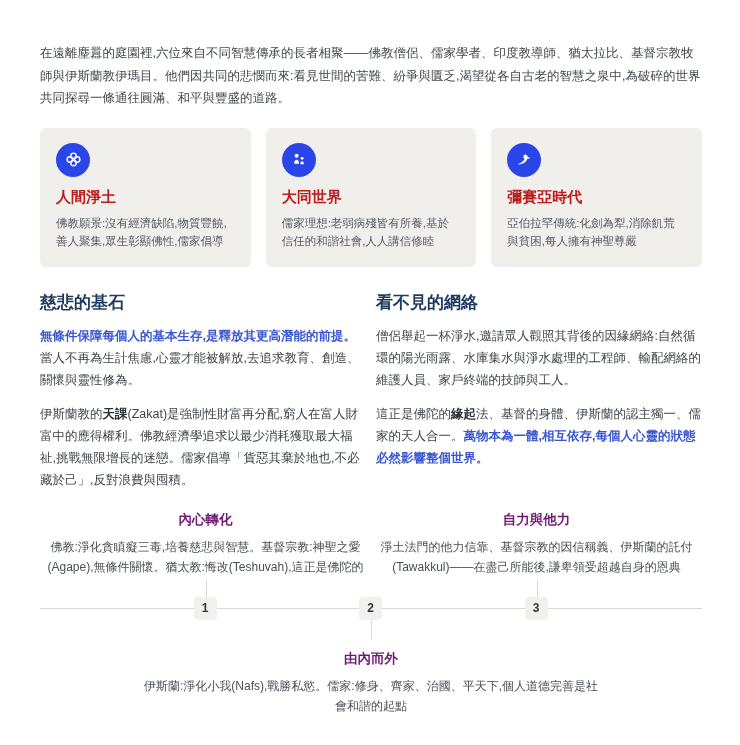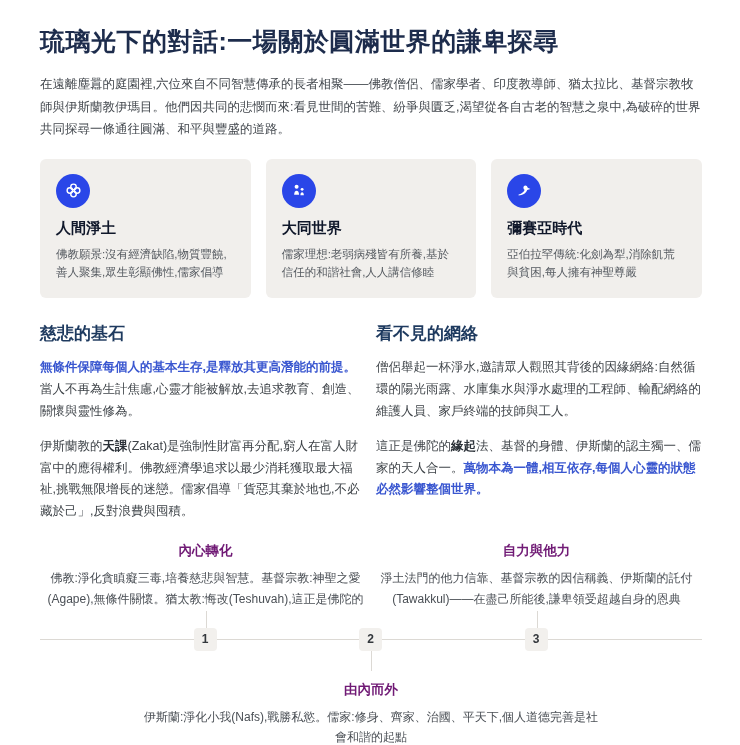--- a/index.html
+++ b/index.html
@@ -23,21 +23,21 @@
   .cards { display:flex; gap:15px; margin-top:18px; }
   .card {
     flex:1; background:#f1efec; border-radius:6px; padding:15px 16px 16px;
     min-height:114px;
   }
   .card-icon {
     width:34px; height:34px; border-radius:50%;
     display:flex; align-items:center; justify-content:center;
     margin-bottom:11px;
   }
-  .card-title { font-size:15px; font-weight:bold; color:#0f172a; margin-bottom:7px; }
+  .card-title { font-size:15px; font-weight:bold; color:#b91c1c; margin-bottom:7px; }
   .card-desc { font-size:11.5px; line-height:1.62; color:#565b61; }
 
   
   .columns { display:flex; gap:10px; margin-top:24px; }
   .col { flex:1; }
   .col-heading { font-size:17px; font-weight:bold; color:#1e3a5f; margin-bottom:12px; }
   .col p { font-size:12.5px; line-height:1.75; margin-bottom:13px; }
 
   .seg-bold { font-weight:bold; color:#2b3138; }
   .seg-blue { font-weight:bold; color:#3a57d0; }
@@ -62,21 +62,20 @@
   .tl-bottom { text-align:center; margin-top:12px; }
   .tl-bottom .tl-t { max-width:460px; margin:0 auto; }
 
   svg { display:block; }
 </style>
 </head>
 <body>
 
 <div class="page">
 
-  <h1 class="page-title">琉璃光下的對話:一場關於圓滿世界的謙卑探尋</h1>
 
   <p class="intro">在遠離塵囂的庭園裡,六位來自不同智慧傳承的長者相聚——佛教僧侶、儒家學者、印度教導師、猶太拉比、基督宗教牧師與伊斯蘭教伊瑪目。他們因共同的悲憫而來:看見世間的苦難、紛爭與匱乏,渴望從各自古老的智慧之泉中,為破碎的世界共同探尋一條通往圓滿、和平與豐盛的道路。</p>
 
   <div class="cards">
 
     <div class="card">
       <div class="card-icon" style="background:#2a46e8">
         <svg width="19" height="19" viewBox="0 0 20 20">
           <g stroke="#ffffff" stroke-width="1.5" fill="none">
             <circle cx="10" cy="6.2" r="2.9"></circle>

